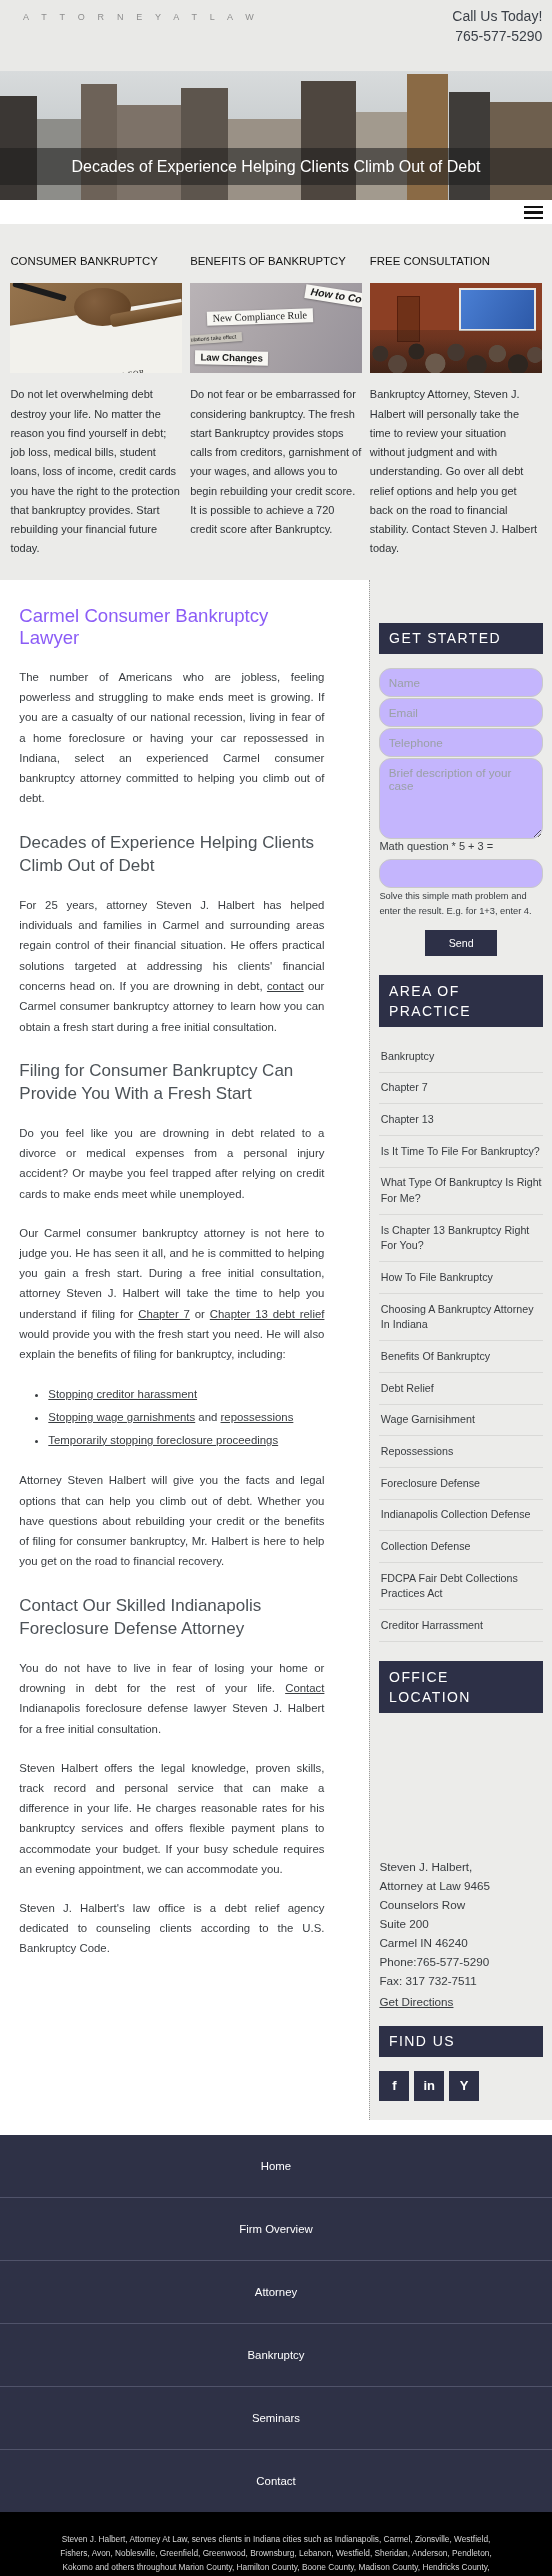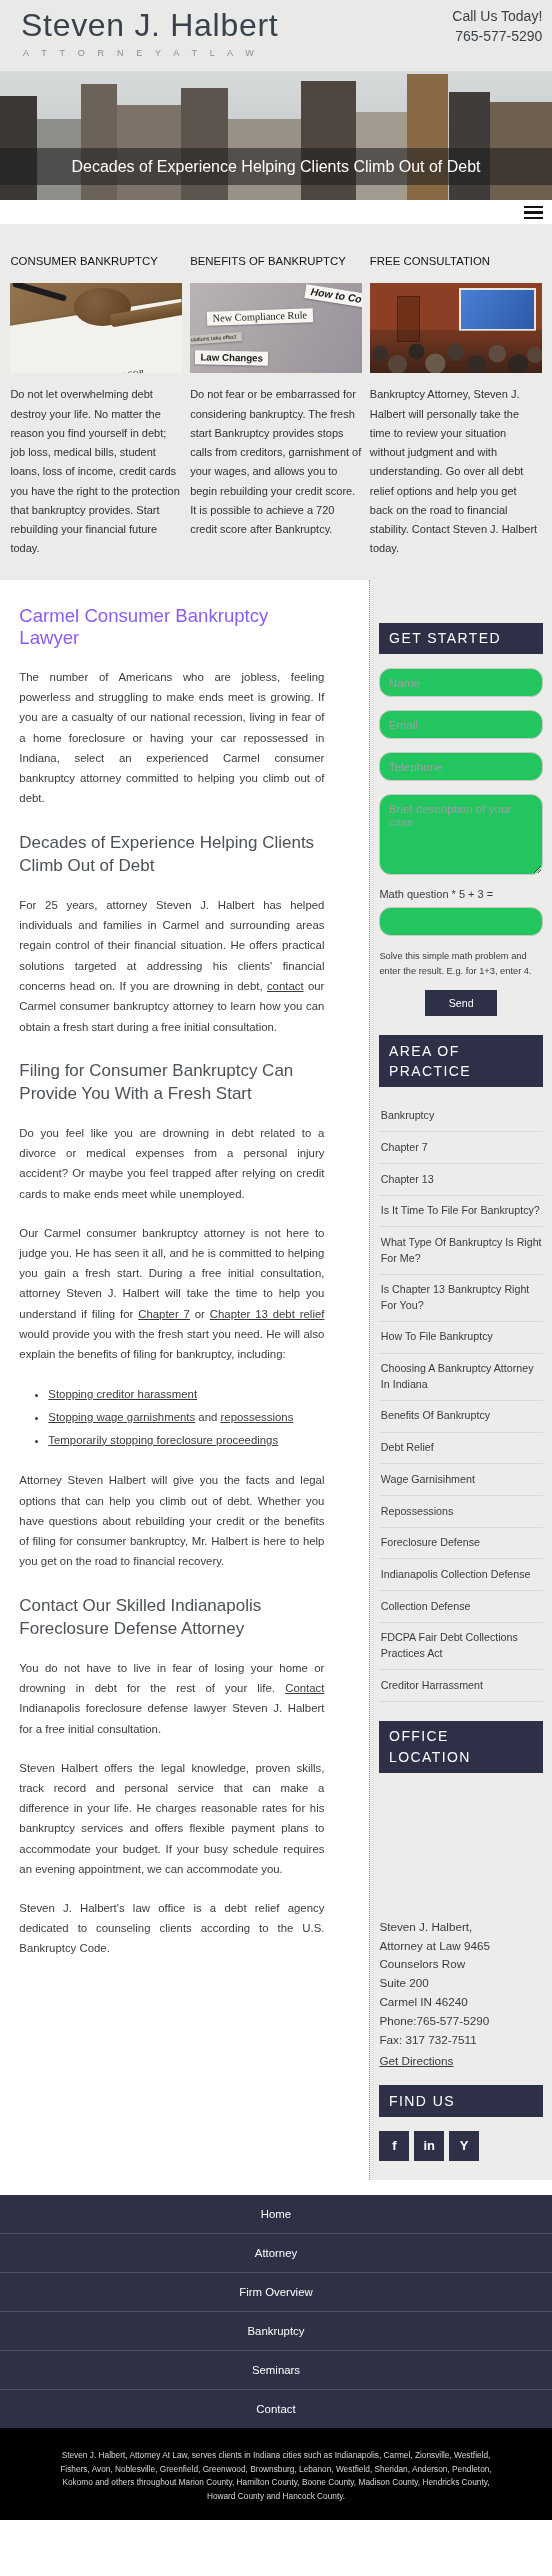--- a/index.html
+++ b/index.html
@@ -90,49 +90,48 @@
   .article h2 { font-size:17px; color:#4c5257; font-weight:400; line-height:1.35; margin:23.5px 0 16.6px; }
   .article p { font-size:11.4px; line-height:1.78; text-align:justify; margin:0 0 18.6px; }
   .article a, .sidebar a { color:#383c40; text-decoration:underline; }
   .article ul { margin:0 0 18.6px; padding-left:29px; }
   .article li { font-size:11.4px; line-height:2.0; }
   
   .sidebar { width:192px; background:#ececea; border-left:0.7px dotted #9a9a9a; padding:43px 9px 19.3px; }
   .side-header { background:#2d3047; color:#fff; font-size:14px; letter-spacing:1.4px;
     padding:5.5px 9.7px; line-height:1.45; margin-bottom:14px; }
   .sidebar input, .sidebar textarea { display:block; width:100%; border:0.7px solid #c8c8c8; border-radius:12px;
-    padding:7px 8.3px; font-size:11.7px; font-family:inherit; color:#333; background:#22c55e; margin-bottom:13px; }
+    padding:7px 8.3px; font-size:11.7px; font-family:inherit; color:#333; background:#c4b5fd; margin-bottom:1px; }
   .sidebar ::placeholder { color:#9aa0a6; opacity:1; }
   .sidebar textarea { height:81px; }
   .math-label { font-size:11px; margin:1.4px 0 7px; }
   .math-help { font-size:9.3px; line-height:1.6; margin:0 0 11px; }
   .send-btn { display:block; margin:0 auto 19.3px; background:#2d3047; color:#fff; border:none;
     padding:7px 23.5px; font-size:10.7px; font-family:inherit; cursor:pointer; }
   .area-list { margin:0 0 19.3px; }
   .area-item { padding:7.6px 1.4px; border-bottom:0.7px solid #d9d9d7; font-size:10.7px; line-height:1.45; cursor:pointer; }
   .map-placeholder { height:131px; }
   .addr-line { font-size:11.7px; line-height:1.62; }
   .directions { display:inline-block; font-size:11.7px; margin:4px 0 18px; }
   .social { display:flex; gap:4.8px; margin-top:12.4px; }
   .social-btn { width:30px; height:30px; background:#2d3047; color:#fff; display:flex;
     align-items:center; justify-content:center; font-size:13px; font-weight:bold; cursor:pointer; }
   
   .nav { background:#2e3146; }
-  .nav-item { text-align:center; color:#fff; font-size:11.4px; padding:13px 0; cursor:pointer; border-top:0.7px solid #50536a; }
+  .nav-item { text-align:center; color:#fff; font-size:11.4px; padding:25px 0; cursor:pointer; border-top:0.7px solid #50536a; }
   .nav-item:first-child { border-top:none; }
   
   .footer { background:#000; padding:21px 48px 16.6px; text-align:center; }
   .service { color:#d6d6d6; font-size:8.3px; line-height:1.65; max-width:449px; margin:0 auto; }
 </style>
 </head>
 <body>
 
 <div class="header">
   <div class="logo">
-    <div class="logo-title">Steven J. Halbert</div>
     <div class="logo-sub">A T T O R N E Y   A T   L A W</div>
   </div>
   <div class="call">
     <div>Call Us Today!</div>
     <div>765-577-5290</div>
   </div>
 </div>
 
 <div class="hero">
   <div class="b b1"></div>
@@ -279,22 +278,22 @@
       <div class="social-btn">f</div>
       <div class="social-btn">in</div>
       <div class="social-btn">Y</div>
     </div>
   </div>
 
 </div>
 
 <div class="nav">
   <div class="nav-item">Home</div>
+  <div class="nav-item">Firm Overview</div>
   <div class="nav-item">Attorney</div>
-  <div class="nav-item">Firm Overview</div>
   <div class="nav-item">Bankruptcy</div>
   <div class="nav-item">Seminars</div>
   <div class="nav-item">Contact</div>
 </div>
 
 <div class="footer">
   <div class="service">Steven J. Halbert, Attorney At Law, serves clients in Indiana cities such as Indianapolis, Carmel, Zionsville, Westfield, Fishers, Avon, Noblesville, Greenfield, Greenwood, Brownsburg, Lebanon, Westfield, Sheridan, Anderson, Pendleton, Kokomo and others throughout Marion County, Hamilton County, Boone County, Madison County, Hendricks County, Howard County and Hancock County.</div>
 
 </div>
 

